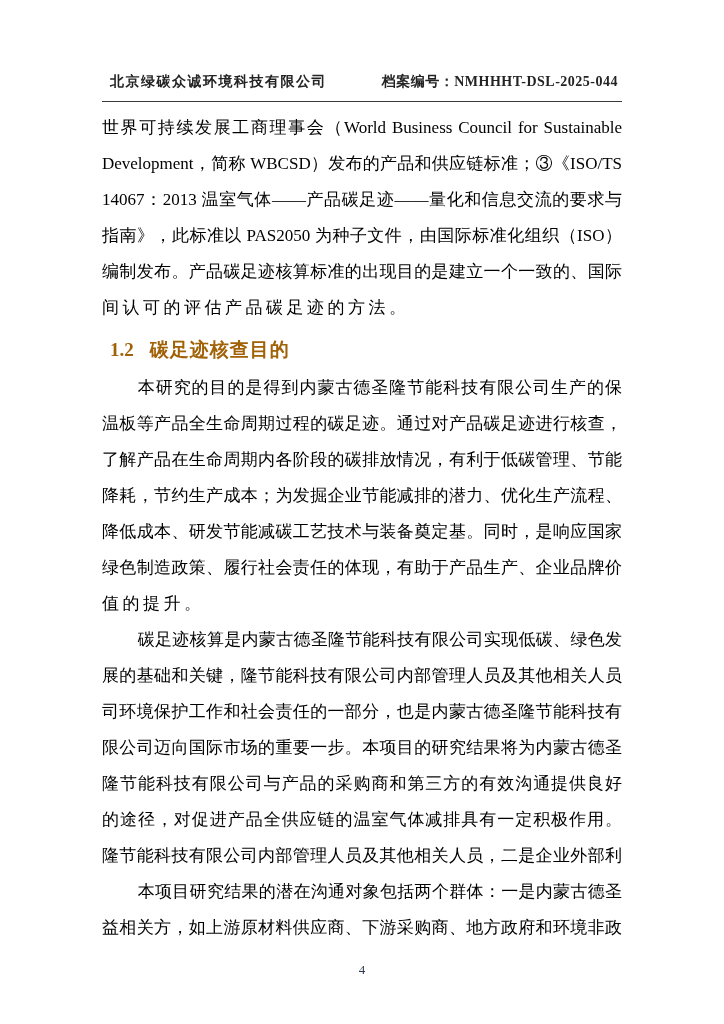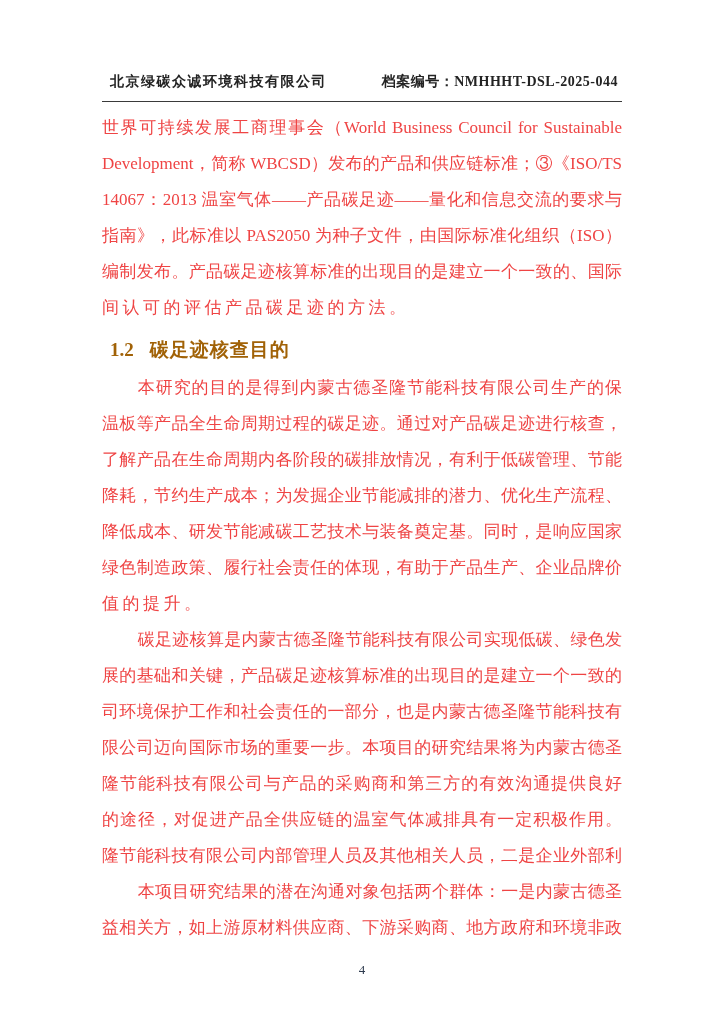--- a/index.html
+++ b/index.html
@@ -35,21 +35,21 @@
   }
   .header-company { letter-spacing: 1.5px; }
   .header-fileno  { letter-spacing: 0.5px; }
   
   .body-block { margin-top: 8px; }
   .line {
     width: 520px;
     height: 36px;
     line-height: 36px;
     font-size: 17px;
-    color: #ef4444;
+    color: #000000;
     text-align: justify;
     text-align-last: justify;
     text-justify: inter-character;
     white-space: nowrap;
     overflow: visible;
   }
   .line.short {
     text-align: right;
     text-align-last: left;
     letter-spacing: 3.5px;
@@ -109,21 +109,21 @@
       <div class="line">温板等产品全生命周期过程的碳足迹。通过对产品碳足迹进行核查，</div>
       <div class="line">了解产品在生命周期内各阶段的碳排放情况，有利于低碳管理、节能</div>
       <div class="line">降耗，节约生产成本；为发掘企业节能减排的潜力、优化生产流程、</div>
       <div class="line">降低成本、研发节能减碳工艺技术与装备奠定基。同时，是响应国家</div>
       <div class="line">绿色制造政策、履行社会责任的体现，有助于产品生产、企业品牌价</div>
       <div class="line short">值的提升。</div>
     </div>
 
     <div>
       <div class="line indent">碳足迹核算是内蒙古德圣隆节能科技有限公司实现低碳、绿色发</div>
-      <div class="line">展的基础和关键，产品碳足迹核算标准的出现目的是建立一个一致的</div>
+      <div class="line">展的基础和关键，隆节能科技有限公司内部管理人员及其他相关人员</div>
       <div class="line">司环境保护工作和社会责任的一部分，也是内蒙古德圣隆节能科技有</div>
       <div class="line">限公司迈向国际市场的重要一步。本项目的研究结果将为内蒙古德圣</div>
       <div class="line">隆节能科技有限公司与产品的采购商和第三方的有效沟通提供良好</div>
       <div class="line">的途径，对促进产品全供应链的温室气体减排具有一定积极作用。</div>
     </div>
 
     <div>
       <div class="line">隆节能科技有限公司内部管理人员及其他相关人员，二是企业外部利</div>
       <div class="line indent">本项目研究结果的潜在沟通对象包括两个群体：一是内蒙古德圣</div>
       <div class="line">益相关方，如上游原材料供应商、下游采购商、地方政府和环境非政</div>

